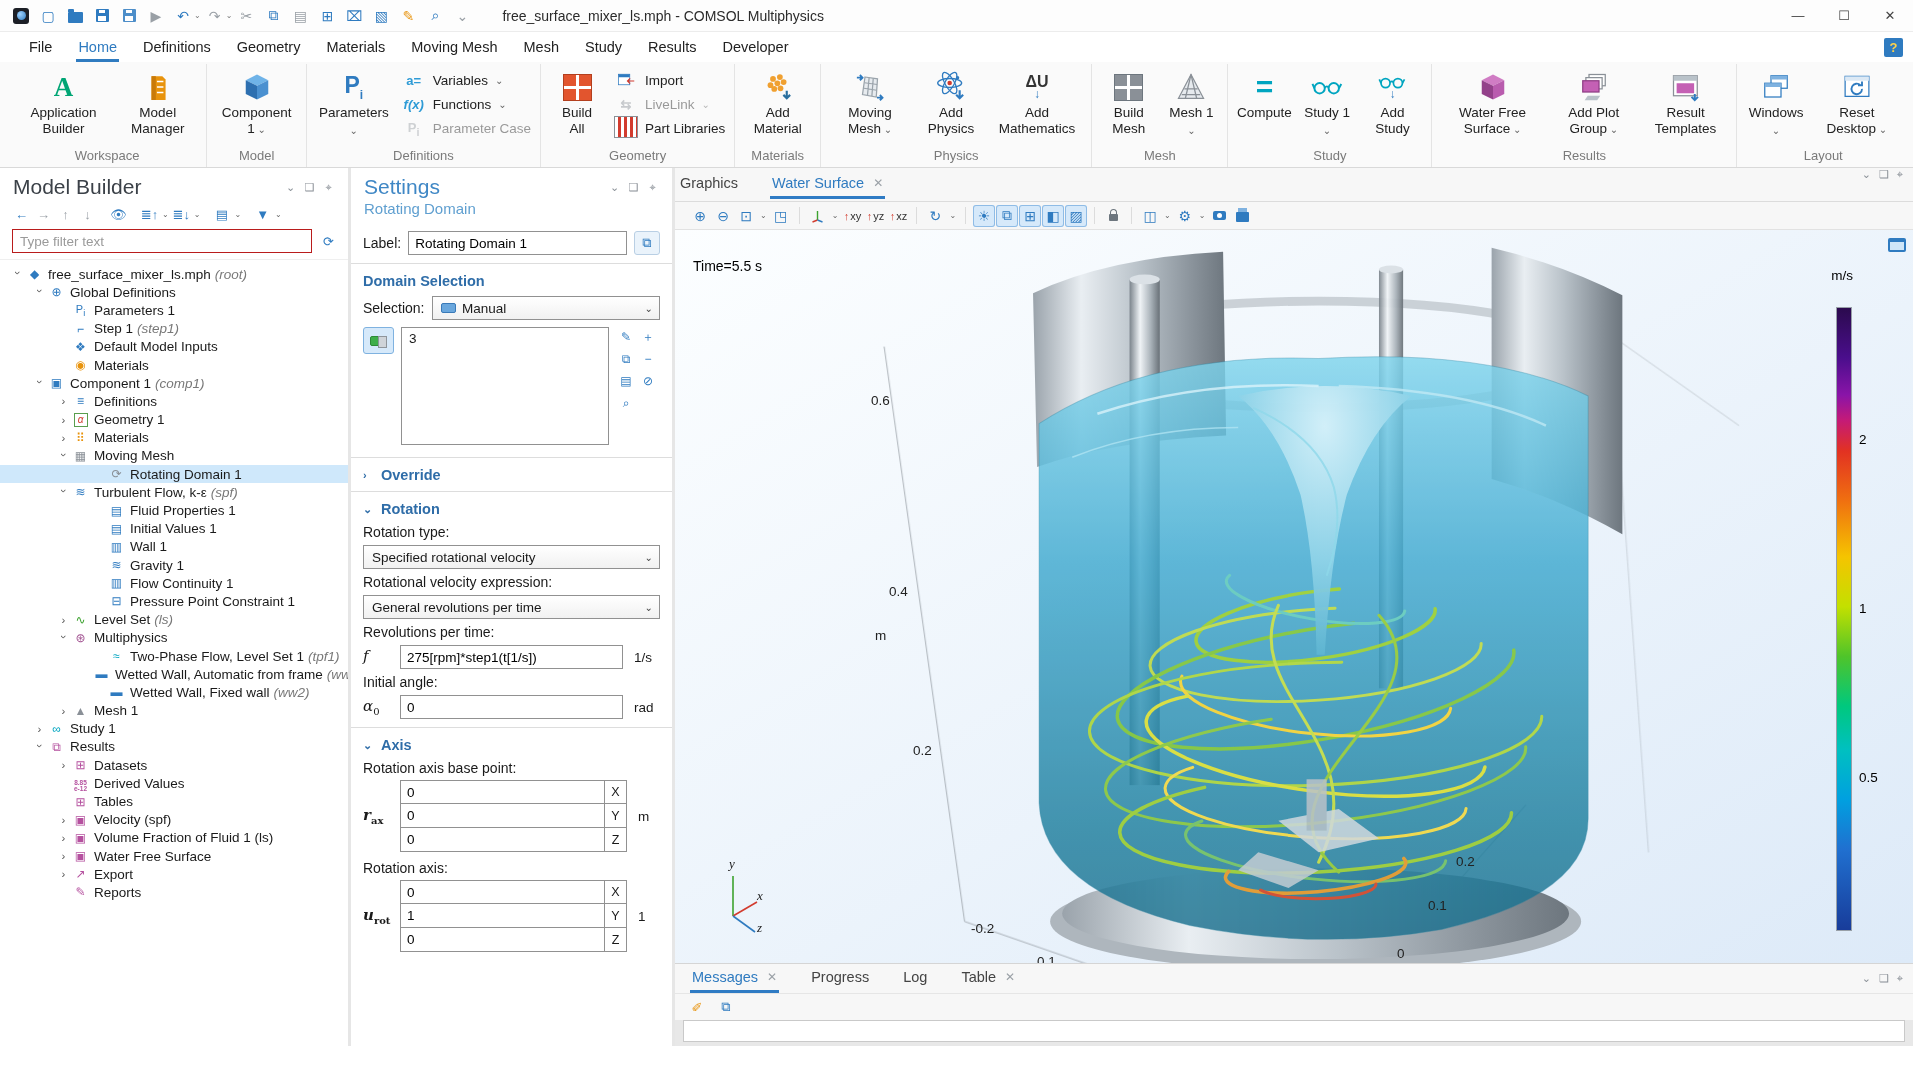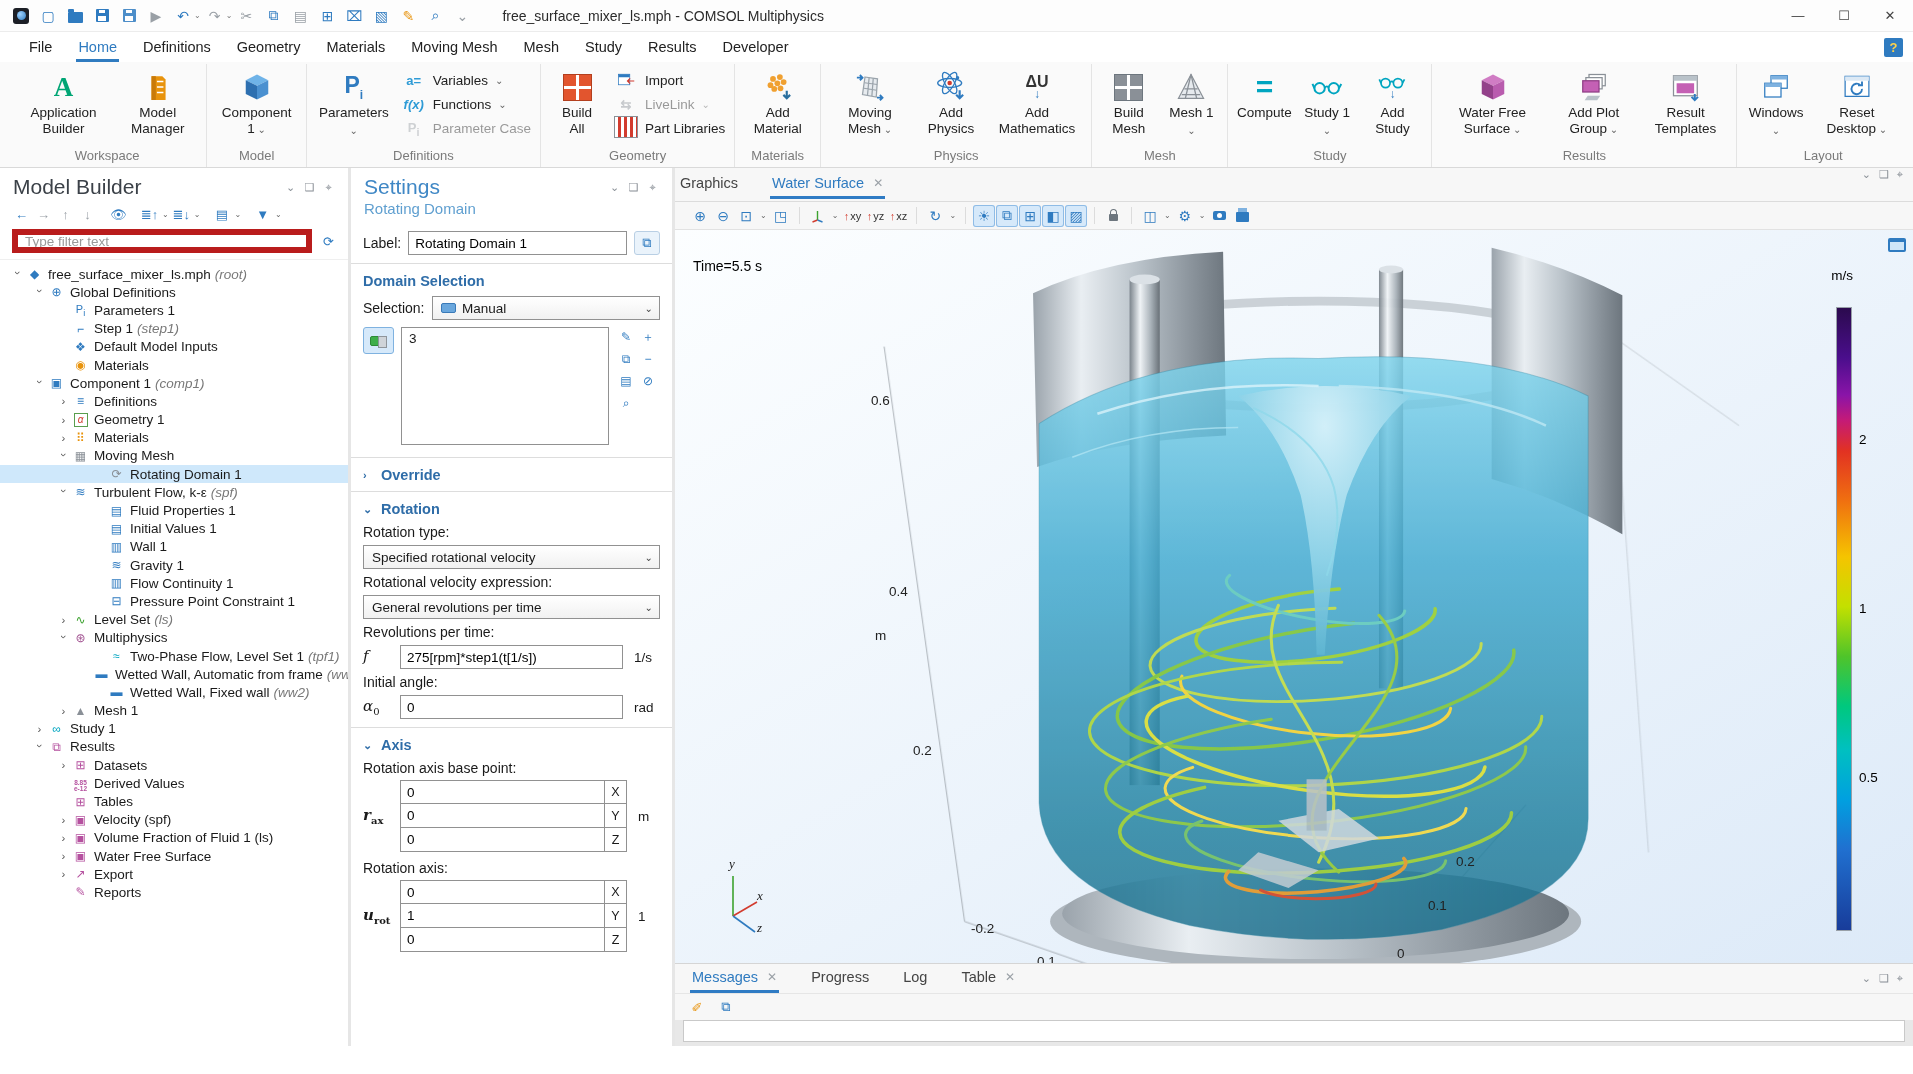--- a/index.html
+++ b/index.html
@@ -58,21 +58,21 @@
 .phead{display:flex;align-items:center;padding:7px 10px 0 13px}
 .ptitle{font-size:21px;flex:1;color:#3b4148}
 .ptitle.blue{color:#3f87c5}
 .pico{width:19px;text-align:center;color:#8a9097;font-size:11px}
 
 .mtool{display:flex;align-items:center;gap:3px;padding:6px 8px 5px 12px}
 .mti{min-width:19px;height:19px;display:flex;align-items:center;justify-content:center;color:#2f7bc0;font-size:13px}
 .mcar{font-size:8px;color:#666}
 .msep{width:6px}
 .filterrow{display:flex;align-items:center;gap:7px;padding:0 10px 6px 12px}
-.filter{flex:1;height:24px;border:6px solid #b91c1c;padding:3px 7px;font-size:13.5px;color:#555;outline:none}
+.filter{flex:1;height:24px;border:1px solid #b91c1c;padding:3px 7px;font-size:13.5px;color:#555;outline:none}
 .filter::placeholder{color:#9a9a9a}
 .tree{flex:1;overflow:hidden;border-top:1px solid #efefef;padding-top:5px}
 .tr{display:flex;align-items:center;height:18.2px;font-size:13.5px;white-space:nowrap}
 .l0{padding-left:10px}.l1{padding-left:32px}.l2{padding-left:56px}.l3{padding-left:92px}
 .exp{width:15px;font-size:11.5px;color:#555;text-align:center;line-height:14px}
 .exp.closed::before{content:"›"}
 .exp.open::before{content:"›";display:inline-block;transform:rotate(90deg) translateX(-1px)}
 .tic{width:19px;text-align:center;font-size:12px;margin-right:4px;flex:none}
 .tl{color:#1a1a1a}
 .ts{color:#787878;font-style:italic;margin-left:4px}

